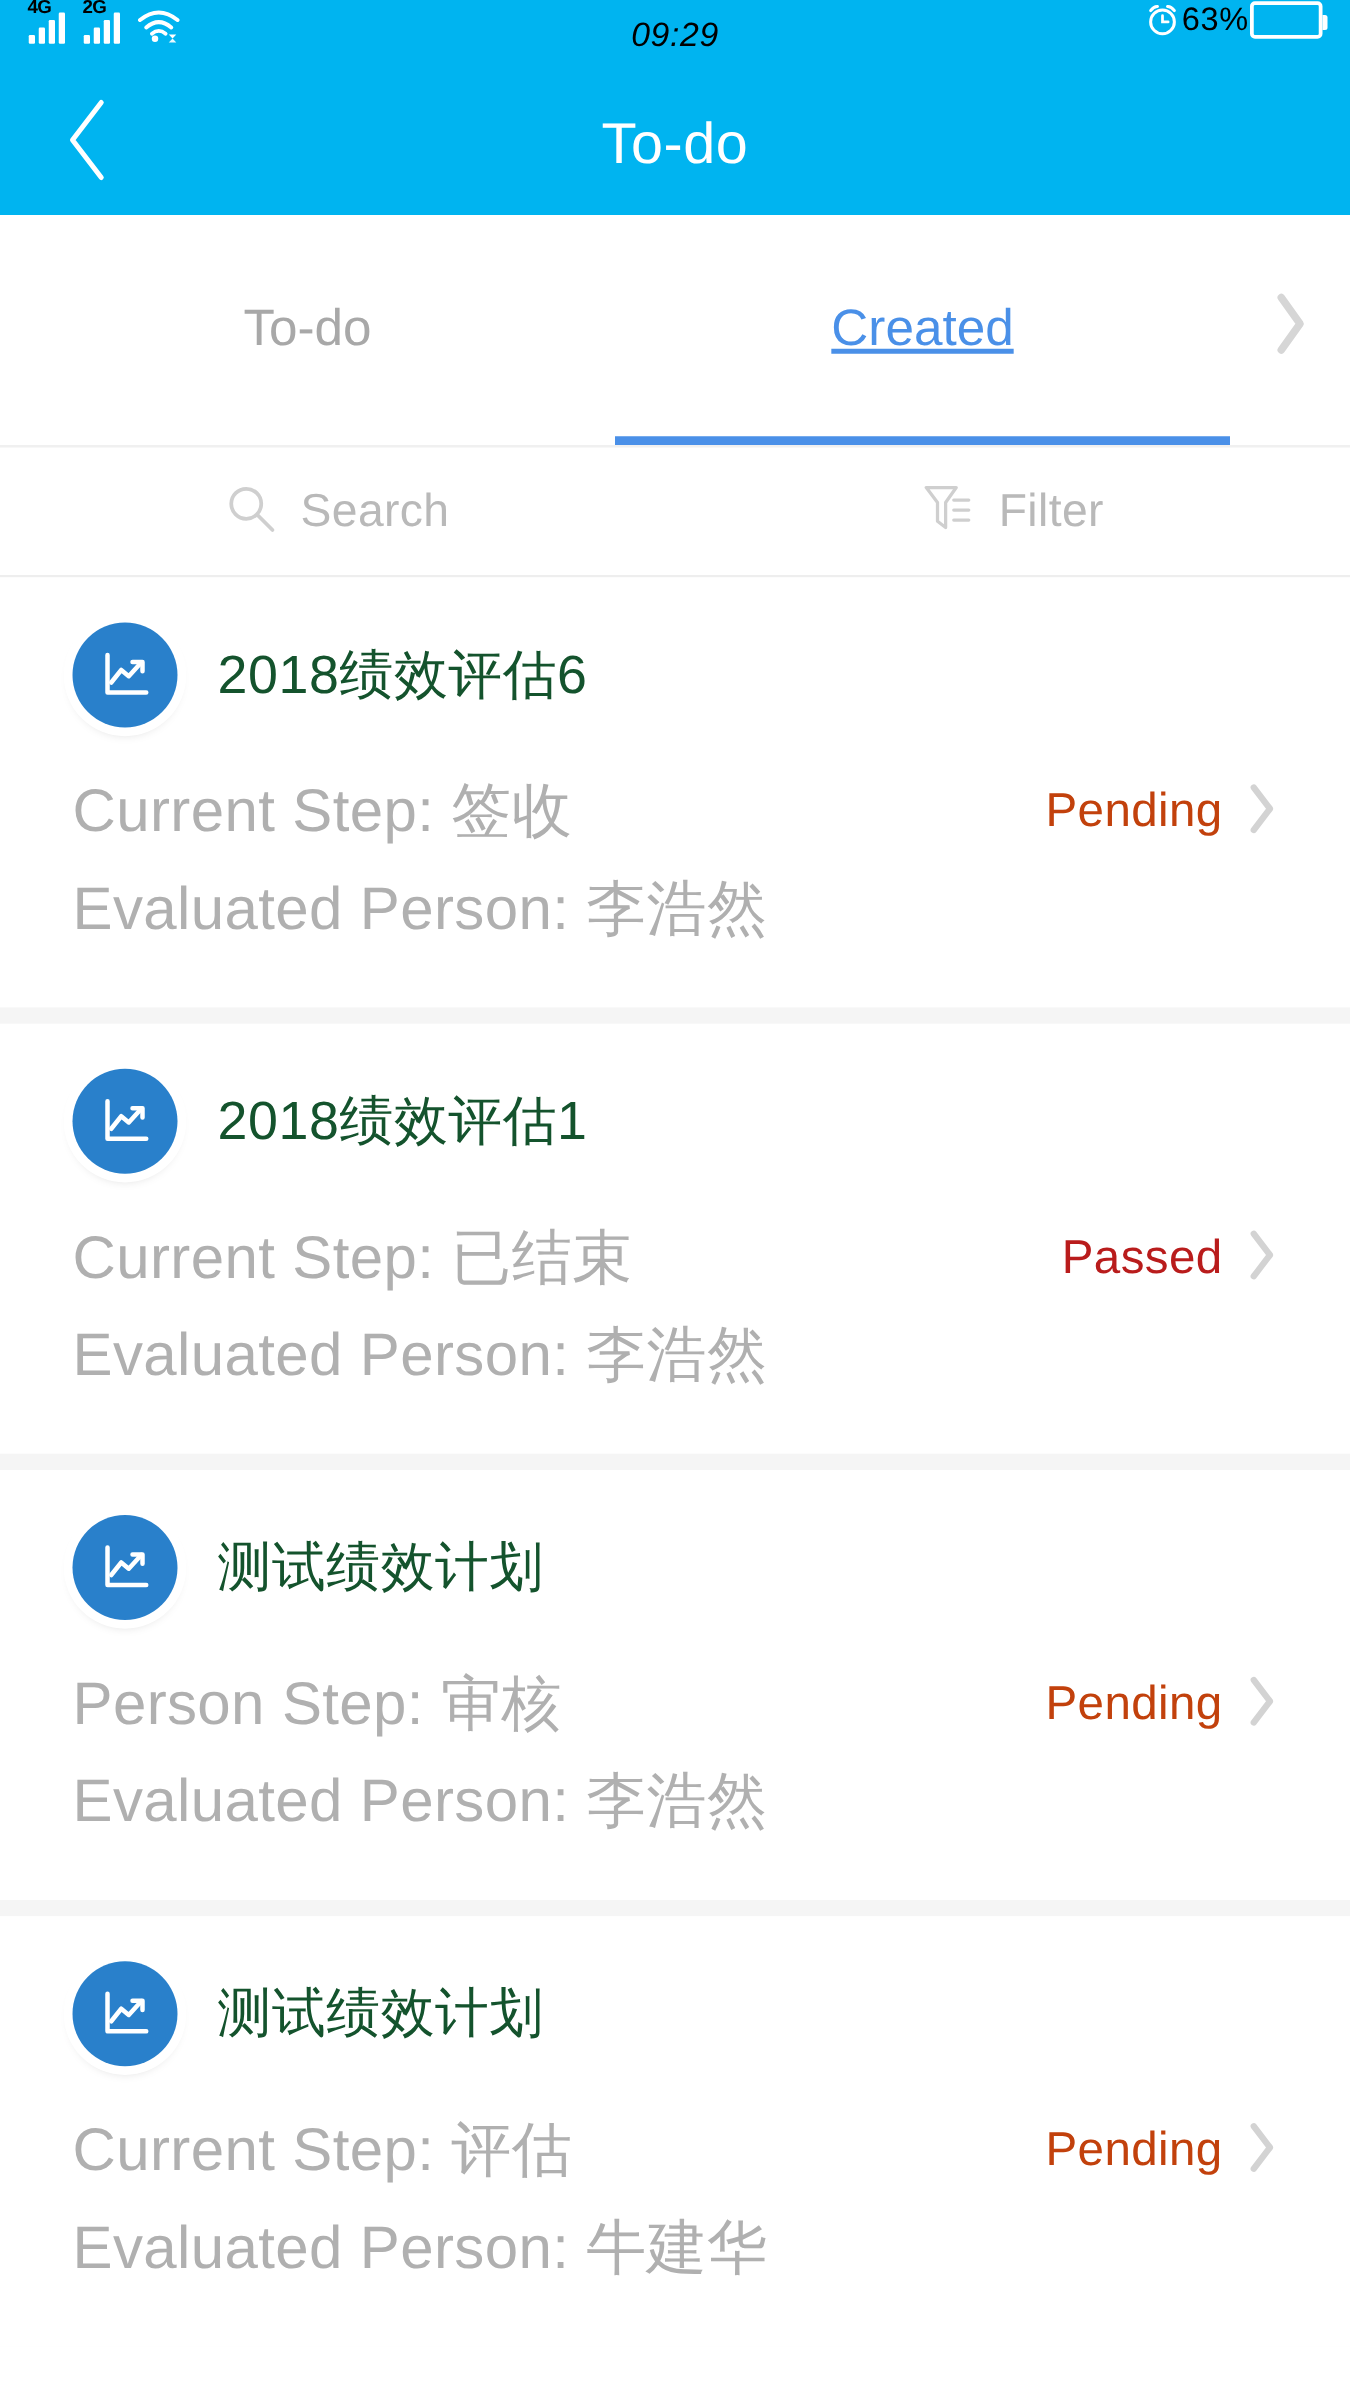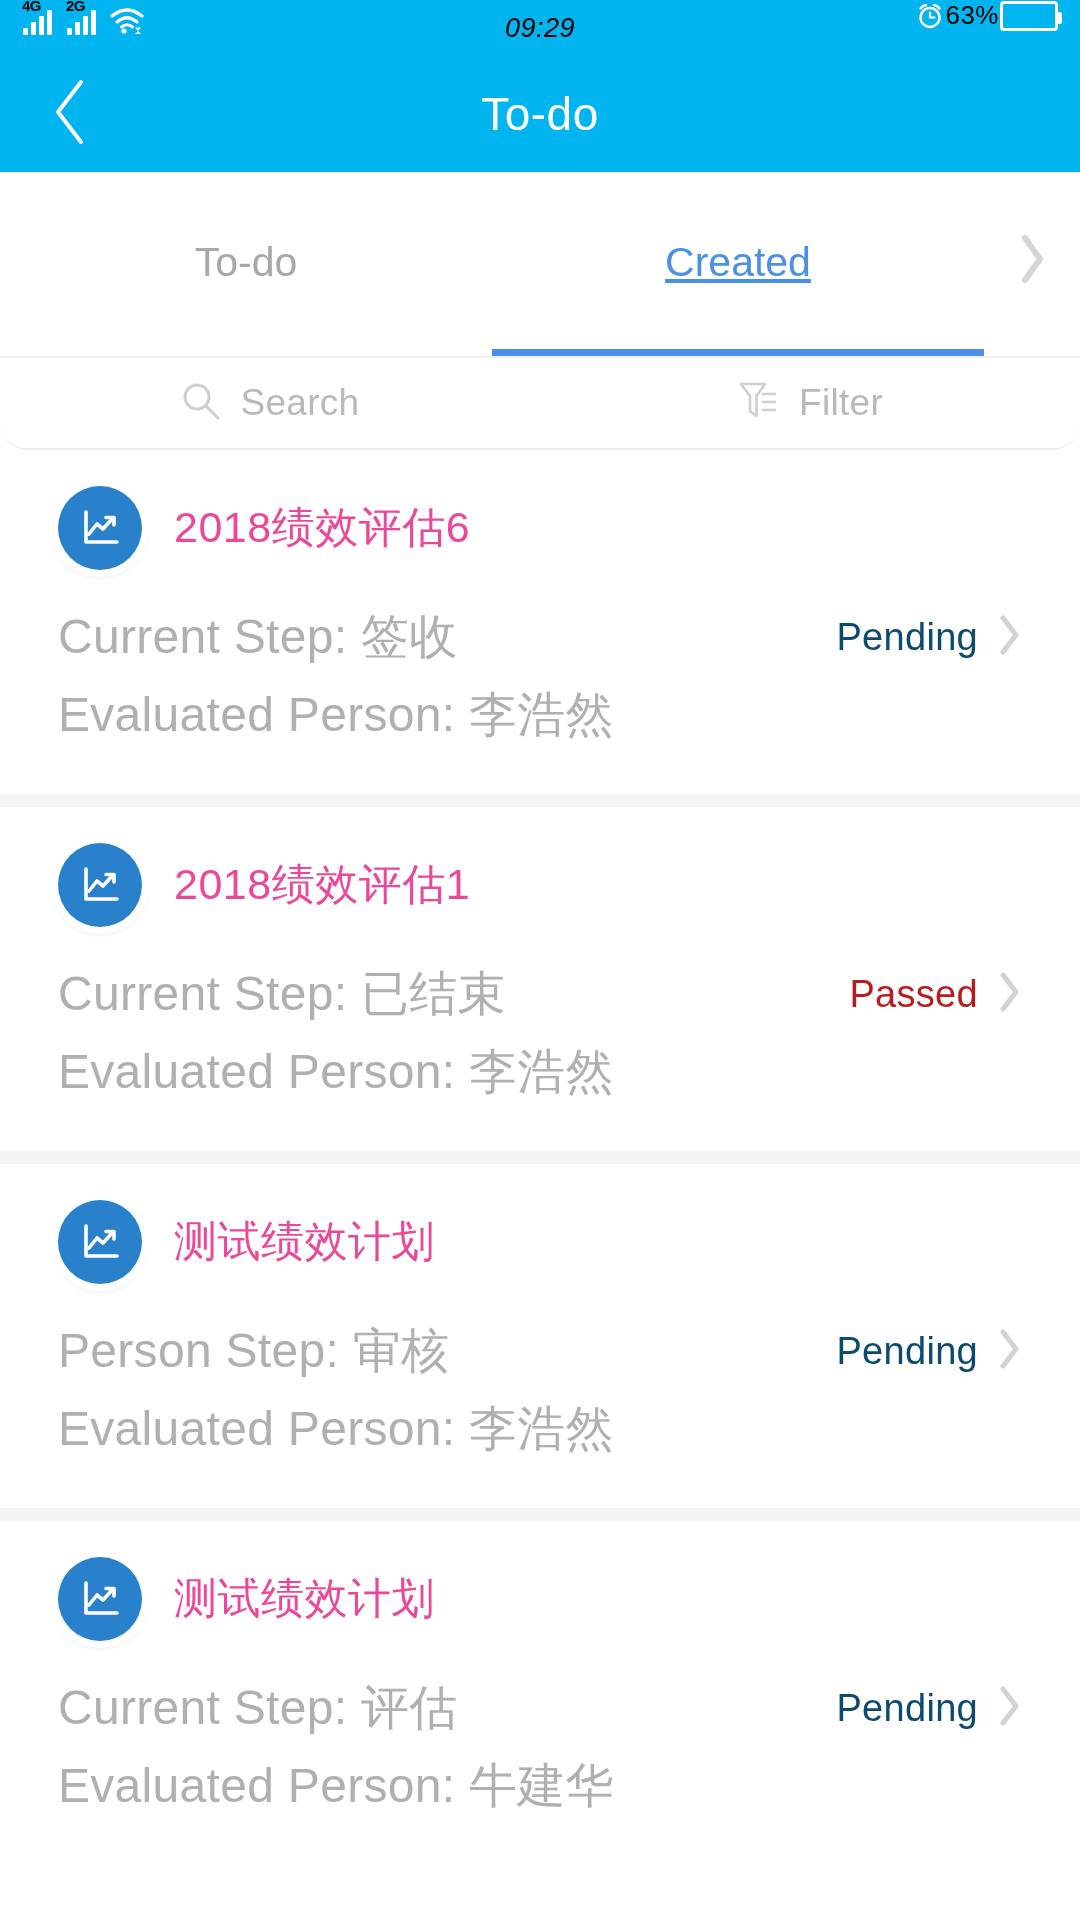--- a/index.html
+++ b/index.html
@@ -79,52 +79,51 @@
     content:""; position:absolute; bottom:0; left:0; right:0;
     height:7px; background:#4a90e8;
   }
   .tab-arrow {
     width:96px; display:flex; align-items:center; justify-content:center;
     padding-bottom:6px;
   }
 
   
   .toolbar {
-    height:92px; background:#fff; display:flex; align-items:center;
+    height:104px; background:#fff; display:flex; align-items:center;
     border-bottom:2px solid #eeeeee;
-    border-radius:27px;
   }
   .tb-cell {
     flex:1 1 0; display:flex; align-items:center; justify-content:center;
     gap:18px; height:100%;
   }
   .tb-label { font-size:37px; color:#b9b9b9; letter-spacing:0.3px; }
 
   
   .list { background:#fafafa; }
   .card { background:#fff; padding:36px 58px 40px 58px; }
   .card-head { display:flex; align-items:center; gap:32px; margin-bottom:28px; }
   .avatar {
     width:84px; height:84px; border-radius:50%;
     background:#2980cb; flex:0 0 84px;
     display:flex; align-items:center; justify-content:center;
     box-shadow:0 0 0 7px #fff, 0 4px 9px rgba(0,0,0,0.22);
   }
   .card-title {
-    font-size:43px; color:#ec4899; letter-spacing:0.5px;
+    font-size:43px; color:#14532d; letter-spacing:0.5px;
     font-family:"Liberation Sans","DejaVu Sans",sans-serif;
   }
   .row {
     display:flex; align-items:center; justify-content:space-between;
     padding:7px 0;
   }
   .row-label { font-size:48px; color:#b0b0b0; letter-spacing:0.3px; }
   .row-right { display:flex; align-items:center; gap:18px; }
   .status { font-size:38px; letter-spacing:0.3px; }
-  .status.pending { color:#0c4a6e; }
+  .status.pending { color:#c2410c; }
   .status.passed  { color:#b91c1c; }
   .gap { height:13px; background:#f5f5f5; }
 </style>
 </head>
 <body>
 
 <div class="screen">
 
   <div class="statusbar">
     <div class="sb-left">

